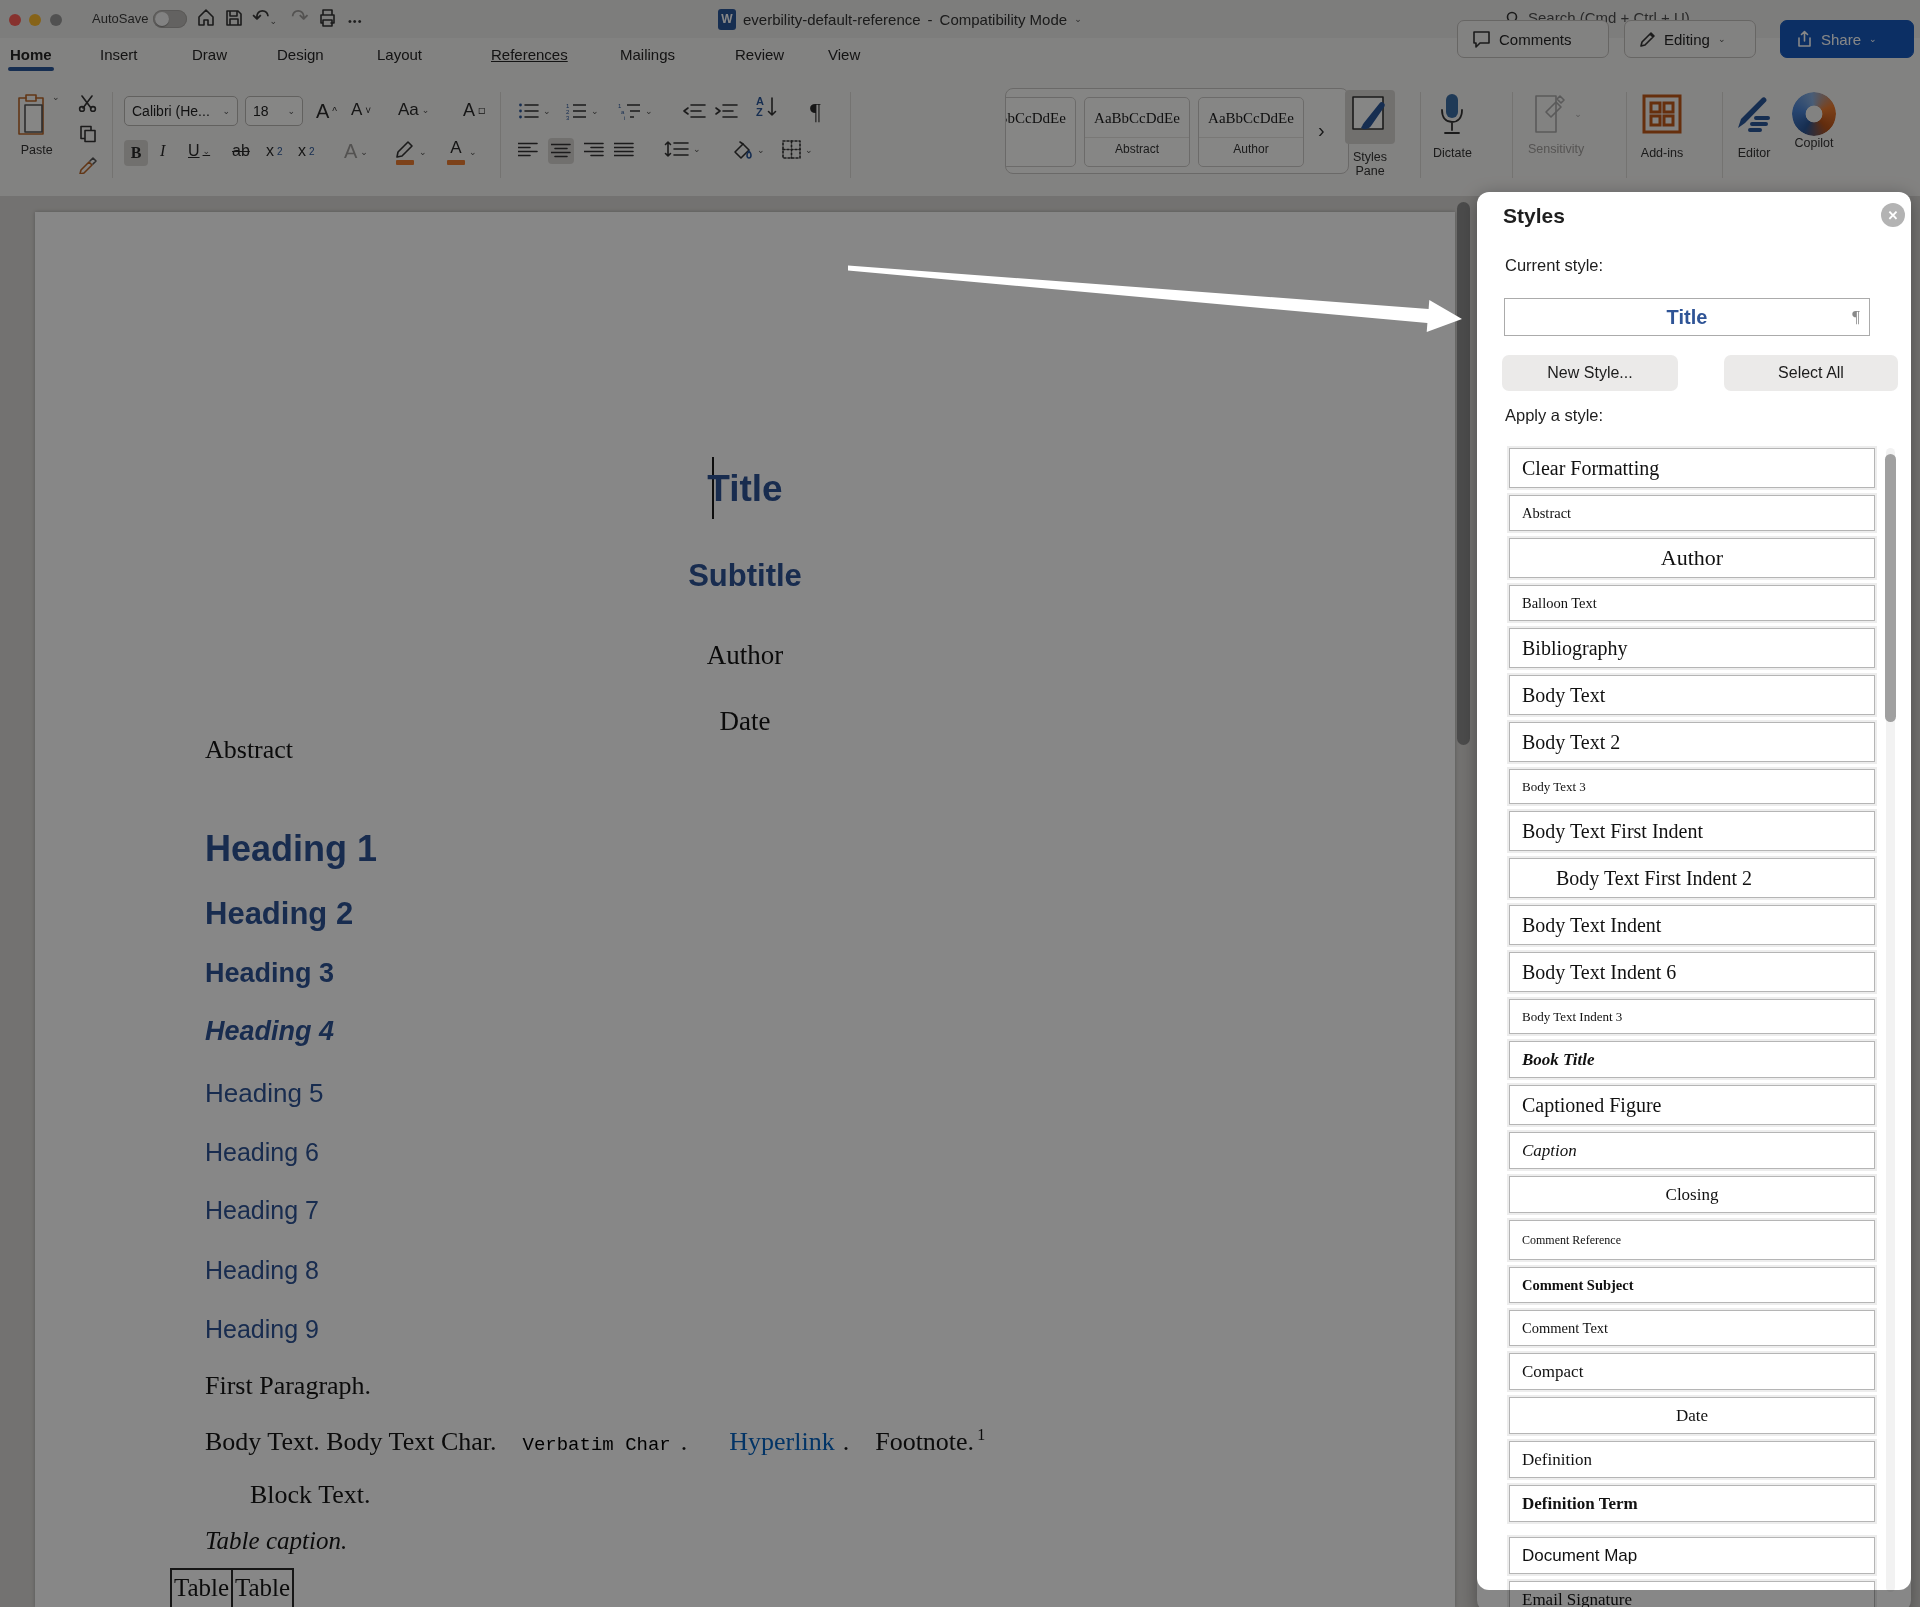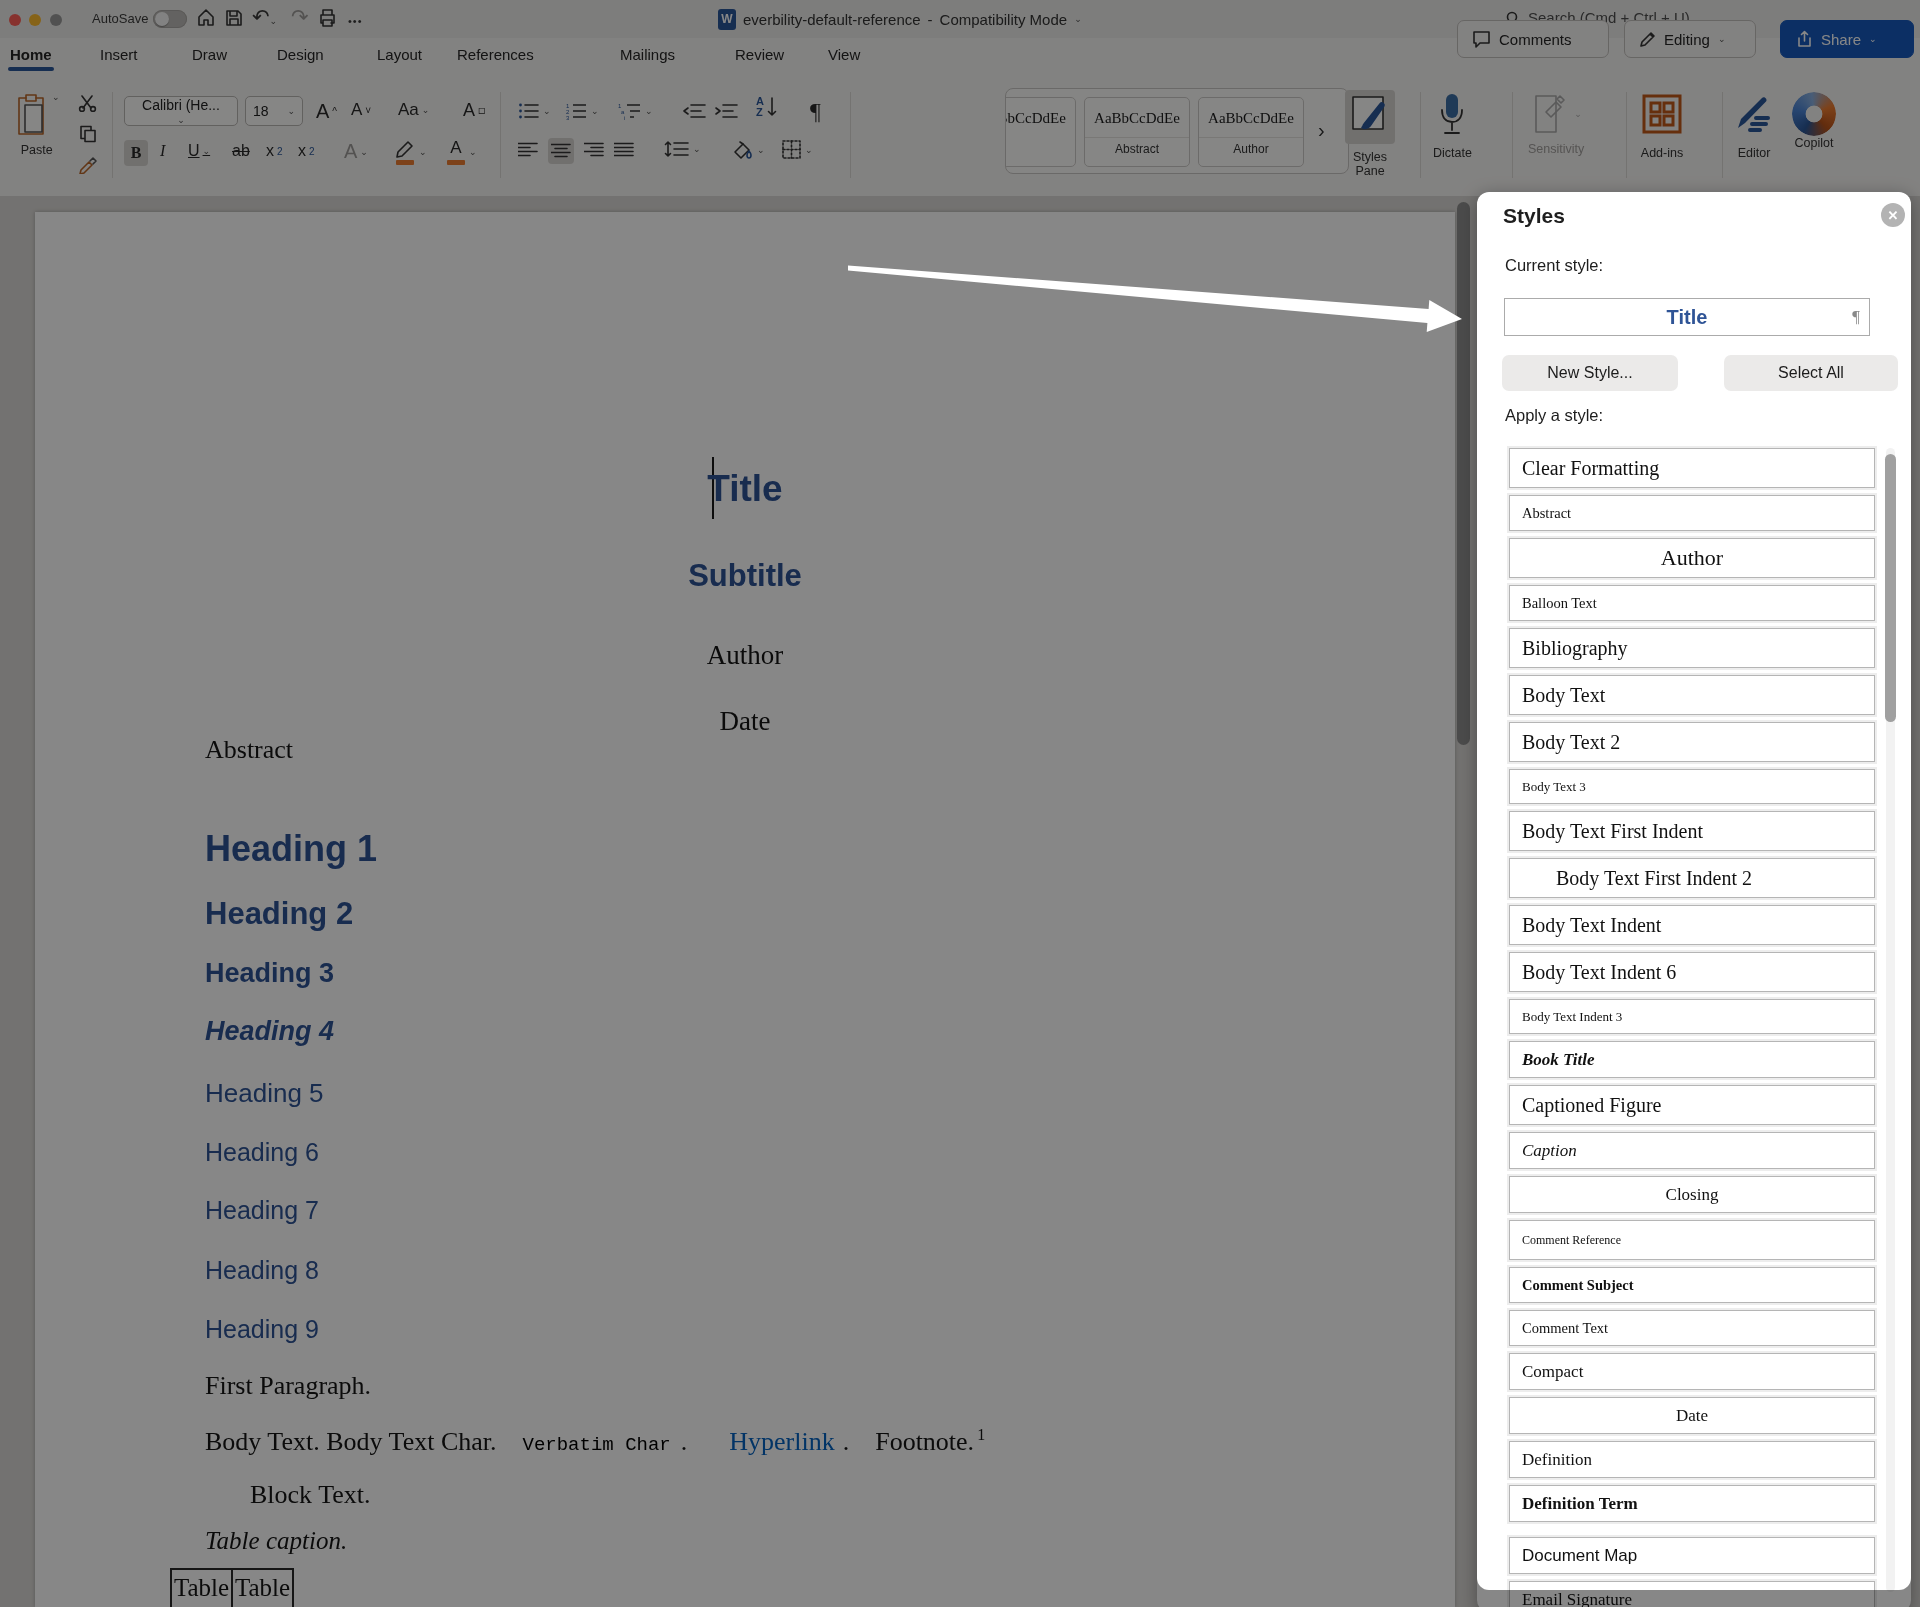--- a/index.html
+++ b/index.html
@@ -150,21 +150,21 @@
       <span>Search (Cmd + Ctrl + U)</span>
     </div>
   </div>
 
   <div id="tabrow">
       <span class="rtab active" style="left: 10px;">Home</span>
       <span class="rtab" style="left: 100px;">Insert</span>
       <span class="rtab" style="left: 192px;">Draw</span>
       <span class="rtab" style="left: 277px;">Design</span>
       <span class="rtab" style="left: 377px;">Layout</span>
-      <span class="rtab" style="left: 457px;">References</span>
+      <span class="rtab" style="left: 491px; text-decoration: underline;">References</span>
       <span class="rtab" style="left: 620px;">Mailings</span>
       <span class="rtab" style="left: 735px;">Review</span>
       <span class="rtab" style="left: 828px;">View</span>
     </div>
 
   <div class="topbtn" style="left:1457px;width:152px;">
     <svg class="ic" width="19" height="18" viewBox="0 0 19 18">
         <path d="M2 2h15v11H8l-4 4v-4H2z"></path>
       </svg>
     <span>Comments</span>
@@ -207,21 +207,21 @@
             <rect x="3" y="1.5" width="10" height="12"></rect>
             <path d="M7 5.5h10v11H7z" fill="#f6f5f3"></path>
           </svg></span>
       <span><svg class="ic" width="20" height="18" viewBox="0 0 20 18">
             <path d="M3 14l8-8 3 3-8 8-4 1z" stroke="#b9672a"></path>
             <path d="M12 5l3-3 3 3-3 3" stroke="#555"></path>
           </svg></span>
     </div>
     <div class="vdiv" style="left:112px;"></div>
 
-    <div class="fselect" style="left:124px;top:18px;width:114px;flex-direction:column;">
+    <div class="fselect" style="left:124px;top:18px;width:114px;">
       <span>Calibri (He...</span>
         <span class="chev">⌄</span>
       </div>
     <div class="fselect" style="left:245px;top:18px;width:58px;">
       <span>18</span>
         <span class="chev">⌄</span>
       </div>
     <span class="sicon" style="left:316px;top:22px;font-size:20px;">
         <span>A</span>
         <sup style="font-size:10px;">^</sup>

